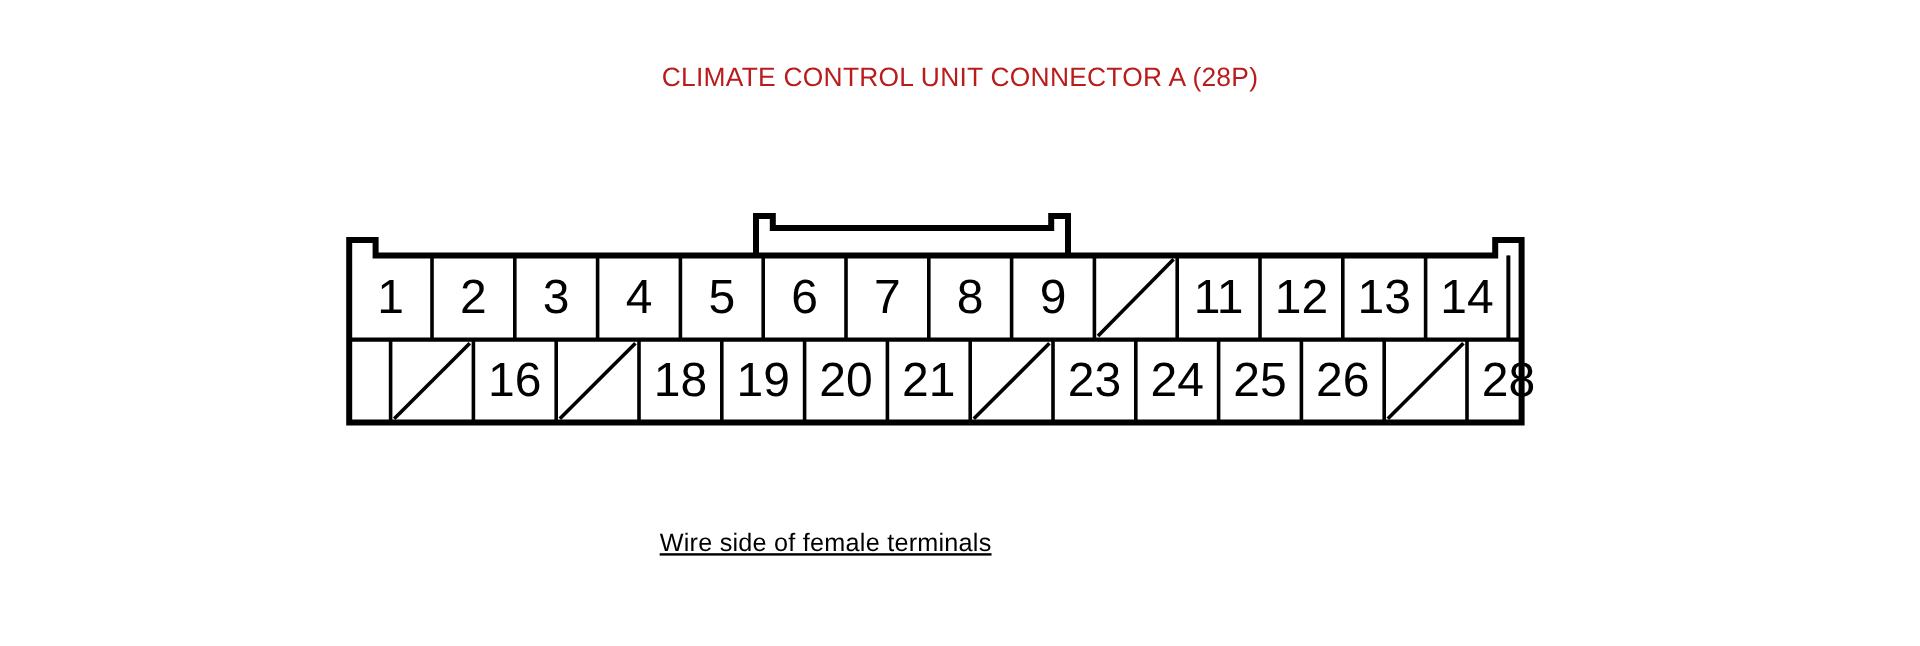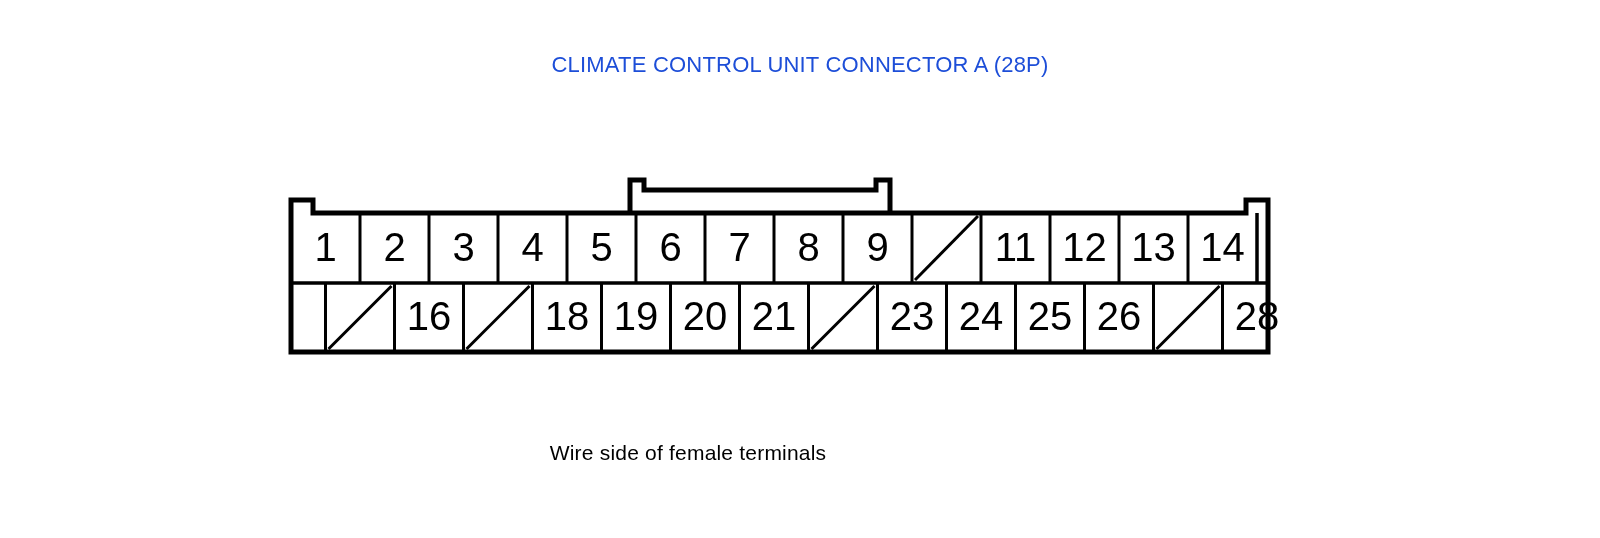--- a/index.html
+++ b/index.html
@@ -23,34 +23,35 @@
   }
   .diagram-title {
     position: absolute;
     left: 0;
     top: 52px;
     width: 1600px;
     text-align: center;
     font-size: 22px;
     font-family: "Liberation Sans", sans-serif;
     letter-spacing: 0.2px;
-    color: #1d4ed8;
+    color: #b91c1c;
     white-space: nowrap;
   }
   .diagram-caption {
     position: absolute;
     left: 0;
     top: 441px;
     width: 1376px;
     text-align: center;
     font-size: 21px;
     font-family: "Liberation Sans", sans-serif;
     letter-spacing: 0.2px;
     color: #000000;
     white-space: nowrap;
+    text-decoration: underline;
   }
   #connector-svg {
     position: absolute;
     left: 0;
     top: 0;
   }
   .body-outline {
     fill: none;
     stroke: #000000;
     stroke-width: 5;

